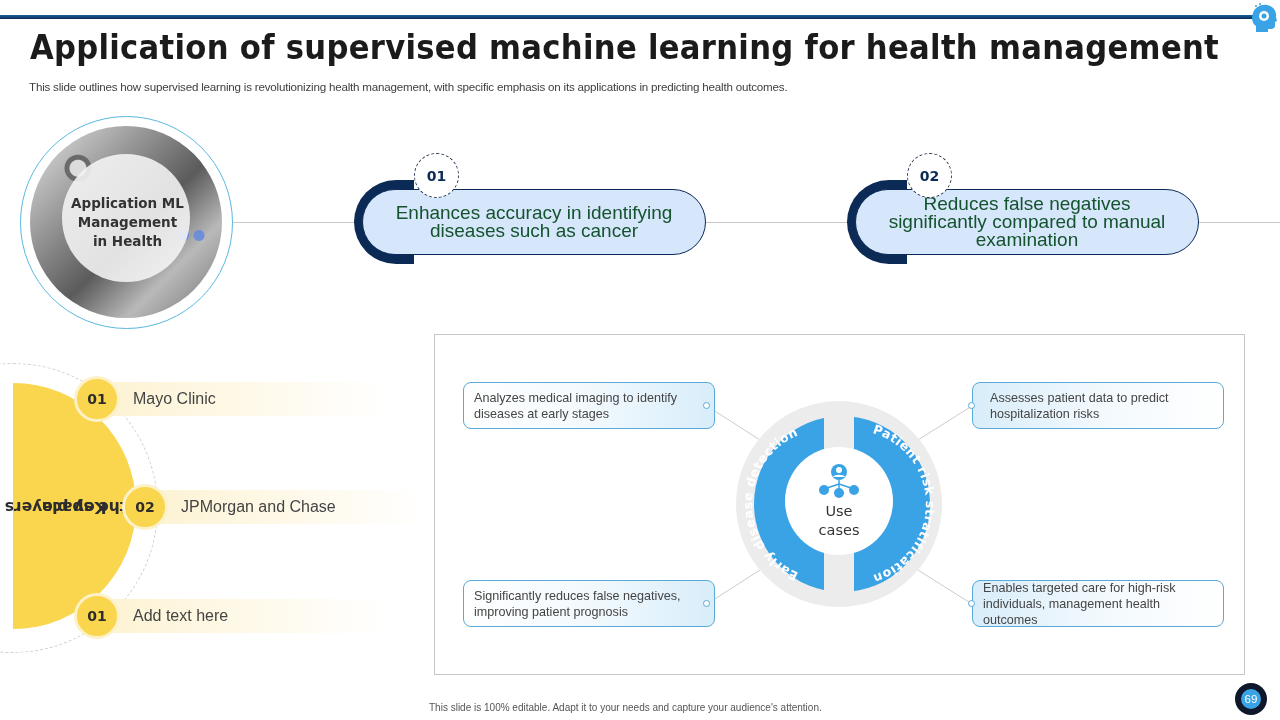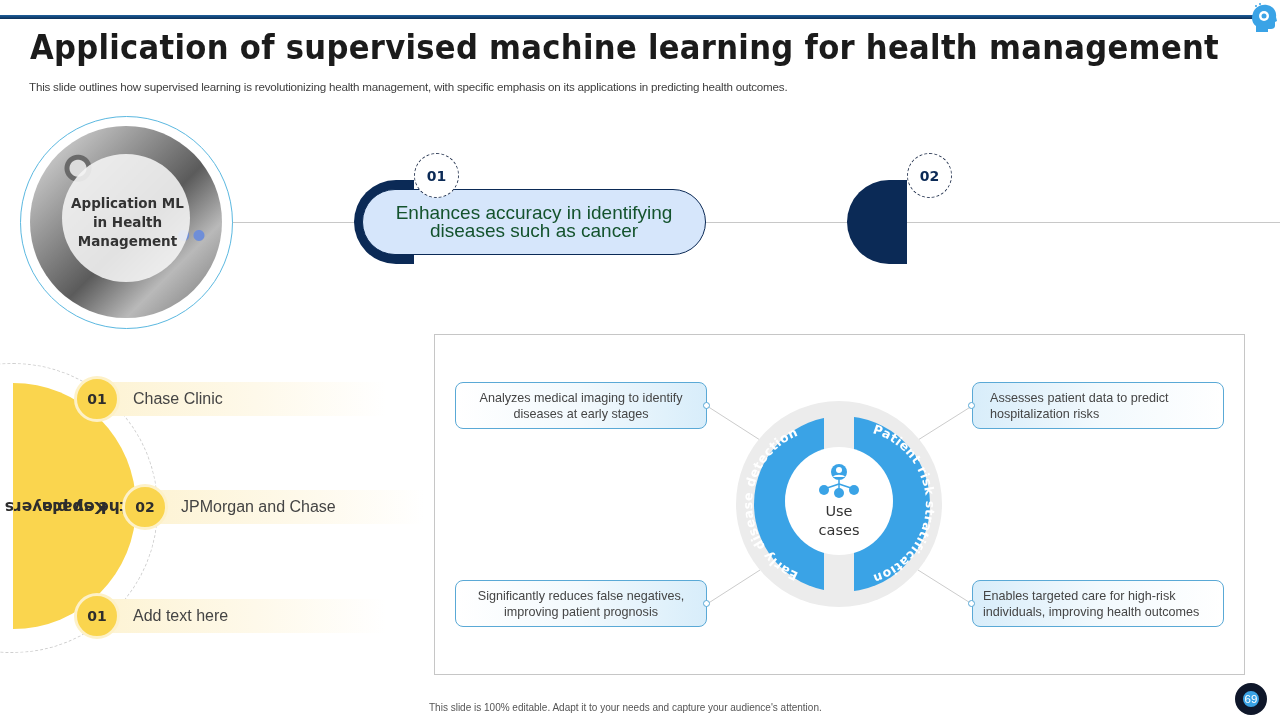--- a/index.html
+++ b/index.html
@@ -56,37 +56,37 @@
     .kp-band { position: absolute; height: 34px; background: linear-gradient(90deg, #fdf3d3 0%, #fef9ea 55%, rgba(255,255,255,0) 100%); }
     .kp-num { position: absolute; width: 46px; height: 46px; border-radius: 50%; background: #fad54e;
       border: 3px solid #fdf1c8; display: flex; align-items: center; justify-content: center;
       font-family: "DejaVu Sans", sans-serif; font-weight: 700; font-size: 14px; color: #2d2d2d; }
     .kp-text { position: absolute; font-size: 16px; color: #444; white-space: nowrap; }
 
     
     .panel { position: absolute; left: 434px; top: 334px; width: 811px; height: 341px; border: 1px solid #c6c6c6; background: #fff; }
     .uc-box { position: absolute; width: 252px; height: 47px; border: 1px solid #5aa9d6; border-radius: 8px;
       font-size: 12.6px; line-height: 16px; color: #454545; padding: 6px 10px; display: flex; align-items: center; }
-    .uc-box.left { background: linear-gradient(90deg, #ffffff 0%, #f2f9fd 50%, #d8edfa 100%); justify-content: flex-end; text-align: center; }
+    .uc-box.left { background: linear-gradient(90deg, #ffffff 0%, #f2f9fd 50%, #d8edfa 100%); justify-content: flex-end; text-align: left; margin-left: 8px; }
     .uc-box.right { background: linear-gradient(90deg, #d8edfa 0%, #f2f9fd 50%, #ffffff 100%); justify-content: flex-start; text-align: left; }
     .uc-dot { position: absolute; width: 7px; height: 7px; border-radius: 50%; background: #fff; border: 1px solid #5aa9d6; }
 
     .ring-bg { position: absolute; left: 736px; top: 401px; width: 206px; height: 206px; border-radius: 50%; background: #ececec; }
     .ring-arc { position: absolute; left: 754px; top: 416px; width: 176px; height: 176px; border-radius: 50%;
       background: #3aa3e6; }
     .ring-gap { position: absolute; left: 824px; top: 410px; width: 30px; height: 190px; background: #ececec; }
     .ring-center { position: absolute; left: 785px; top: 447px; width: 108px; height: 108px; border-radius: 50%; background: #fff; }
     .uc-center-icon { position: absolute; left: 816px; top: 462px; width: 46px; height: 38px; }
     .uc-center-text { position: absolute; left: 785px; top: 502px; width: 108px; text-align: center;
       font-family: "DejaVu Sans", sans-serif; font-size: 14.5px; line-height: 19px; color: #333; }
     .arc-svg { position: absolute; left: 736px; top: 401px; width: 206px; height: 206px; }
 
     .footer { position: absolute; left: 429px; top: 702px; font-size: 10px; color: #555; white-space: nowrap; }
     .page-badge { position: absolute; left: 1235px; top: 683px; width: 32px; height: 32px; border-radius: 50%;
-      background: #3aa3e6; border: 8px solid #0f172a; color: #fff; font-size: 11.5px; display: flex; align-items: center; justify-content: center; }
+      background: #3aa3e6; border: 6px solid #0f172a; color: #fff; font-size: 11.5px; display: flex; align-items: center; justify-content: center; }
   </style>
 </head>
 <body>
 
 <div class="top-rule"></div>
 <svg class="brand-icon" viewBox="0 0 28 34">
   <path d="M6 30 L6 24 C2 21 1 16 3 11 C5 5 11 2 17 3 C23 4 27 9 26 15 L27 19 L25 20 L25 24 C25 26 23 27 21 27 L18 27 L18 30 Z" fill="#3aa3e6"></path>
   <circle cx="14" cy="14" r="5" fill="#ffffff"></circle>
   <circle cx="14" cy="14" r="2.5" fill="#3aa3e6"></circle>
   <circle cx="6" cy="4" r="1" fill="#3aa3e6"></circle>
@@ -95,44 +95,45 @@
 <div class="title">Application of supervised machine learning for health management</div>
 <div class="subtitle">This slide outlines how supervised learning is revolutionizing health management, with specific emphasis on its applications in predicting health outcomes.</div>
 
 <div class="hline" style="left:232px; top:222px; width:1048px;"></div>
 <div class="hero">
   <div class="hero-img">
     <div class="hero-inner"></div>
   </div>
   <div class="hero-text">
     <div>Application ML</div>
+    <div>Management</div>
     <div>in Health</div>
-    <div>Management</div>
   </div>
 </div>
 
 <div class="pill-wrap" style="left:354px; top:180px;">
   <div class="pill-arc"></div>
   <div class="pill">Enhances accuracy in identifying  diseases such as cancer</div>
   <div class="pill-num" style="left:60px; top:-27px;">01</div>
 </div>
 <div class="pill-wrap" style="left:847px; top:180px;">
   <div class="pill-arc"></div>
+  <div class="pill">Reduces false negatives  significantly compared to manual examination</div>
   <div class="pill-num" style="left:60px; top:-27px;">02</div>
 </div>
 
 <div class="kp-dash"></div>
 <div class="kp-half"></div>
 <div class="kp-label">
   <span><span>Key players in</span><br><span>the space</span></span>
 </div>
 
 <div class="kp-band" style="left:96px; top:382px; width:290px;"></div>
 <div class="kp-num" style="left:74px; top:376px;">01</div>
-<div class="kp-text" style="left:133px; top:390px;">Chase Clinic</div>
+<div class="kp-text" style="left:133px; top:390px;">Mayo Clinic</div>
 
 <div class="kp-band" style="left:144px; top:490px; width:280px;"></div>
 <div class="kp-num" style="left:122px; top:484px;">02</div>
 <div class="kp-text" style="left:181px; top:498px;">JPMorgan and Chase</div>
 
 <div class="kp-band" style="left:96px; top:599px; width:290px;"></div>
 <div class="kp-num" style="left:74px; top:593px;">01</div>
 <div class="kp-text" style="left:133px; top:607px;">Add text here</div>
 
 <div class="panel"></div>
@@ -143,21 +144,21 @@
   <line x1="972" y1="406" x2="918" y2="440" stroke="#cccccc" stroke-width="1"></line>
   <line x1="972" y1="604" x2="918" y2="570" stroke="#cccccc" stroke-width="1"></line>
 </svg>
 
 <div class="uc-box left" style="left:455px; top:382px;">Analyzes medical imaging to identify diseases at early stages</div>
 <div class="uc-dot" style="left:703px; top:402px;"></div>
 <div class="uc-box left" style="left:455px; top:580px;">Significantly reduces false negatives, improving  patient  prognosis</div>
 <div class="uc-dot" style="left:703px; top:600px;"></div>
 <div class="uc-box right" style="left:972px; top:382px;padding-left:17px;">Assesses patient data to predict hospitalization risks</div>
 <div class="uc-dot" style="left:968px; top:402px;"></div>
-<div class="uc-box right" style="left:972px; top:580px;">Enables targeted  care for high-risk individuals,  improving  health outcomes</div>
+<div class="uc-box right" style="left:972px; top:580px;">Enables targeted  care for high-risk individuals,  management  health outcomes</div>
 <div class="uc-dot" style="left:968px; top:600px;"></div>
 
 <div class="ring-bg"></div>
 <div class="ring-arc"></div>
 <div class="ring-gap"></div>
 <div class="ring-center"></div>
 
 <svg class="arc-svg" viewBox="0 0 206 206">
   <defs>
     <path id="arcLeft" d="M 73 175 A 74 74 0 0 1 73 31"></path>

